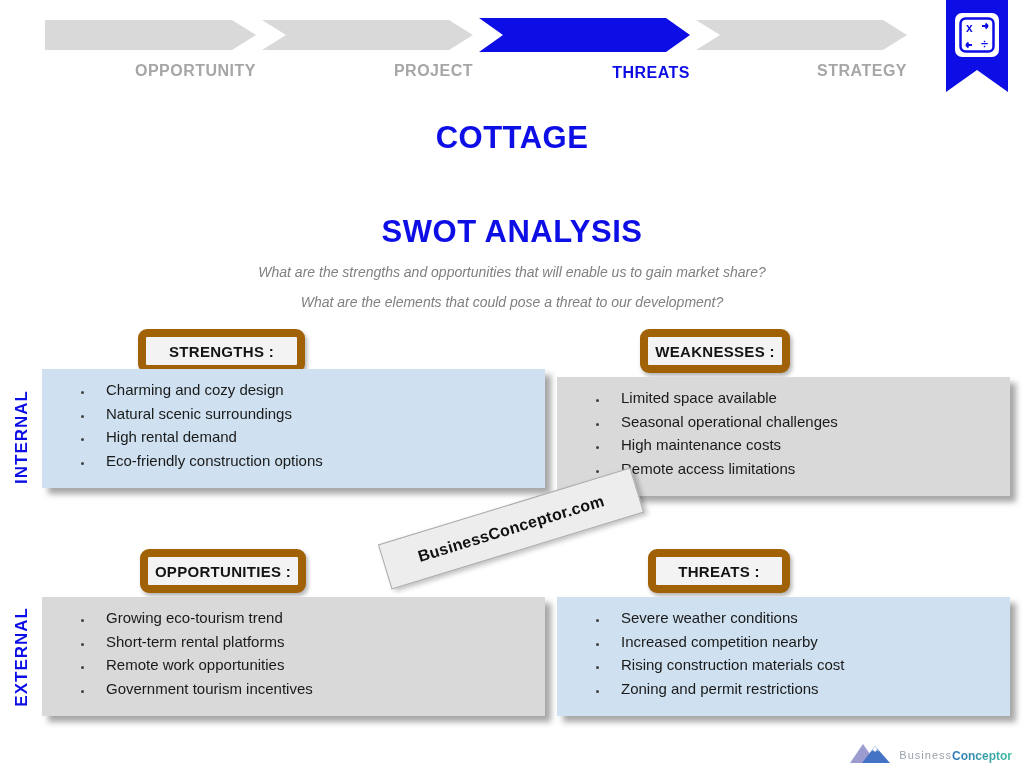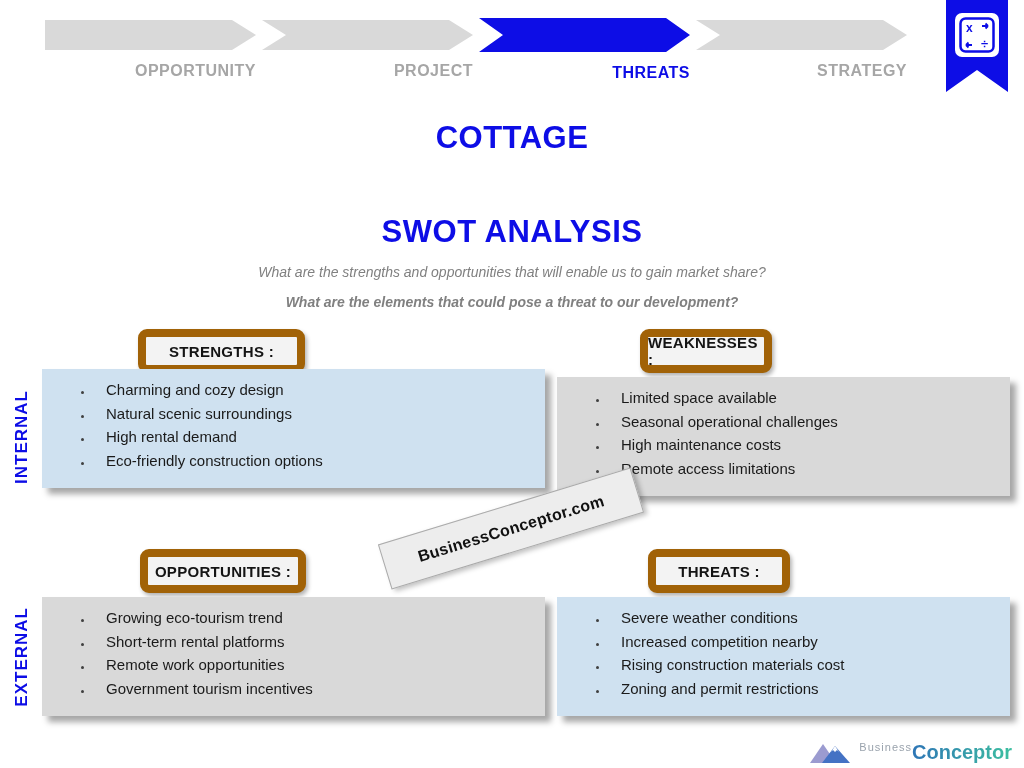--- a/index.html
+++ b/index.html
@@ -49,21 +49,21 @@
     position: absolute; left: 0; width: 100%;
     text-align: center; color: #0d0de6; font-weight: bold; letter-spacing: 0.5px;
   }
   .title-main { top: 120px; font-size: 31px; }
   .title-sub  { top: 214px; font-size: 31px; }
   .question {
     position: absolute; left: 0; width: 100%;
     text-align: center; font-style: italic; font-size: 14px; color: #808080;
   }
   .q1 { top: 264px; }
-  .q2 { top: 294px; font-weight: bold; }
+  .q2 { top: 294px; }
 
   
   .side-label {
     position: absolute; left: 6px; width: 32px;
     display: flex; align-items: center; justify-content: center;
   }
   .side-label span {
     writing-mode: vertical-rl; transform: rotate(180deg);
     color: #0d0de6; font-weight: bold; font-size: 17px; letter-spacing: 1px;
   }
@@ -72,21 +72,21 @@
 
   
   .q-header {
     position: absolute; height: 44px;
     background: #f3f3f3; border: 8px solid #a16207; border-radius: 9px;
     box-shadow: 2px 3px 4px rgba(0,0,0,0.3);
     display: flex; align-items: center; justify-content: center;
     font-size: 15px; font-weight: bold; color: #141414; letter-spacing: 0.3px;
   }
   .h-strengths     { left: 138px; top: 329px; width: 167px; }
-  .h-weaknesses    { left: 640px; top: 329px; width: 132px; }
+  .h-weaknesses    { left: 640px; top: 329px; width: 150px; }
   .h-opportunities { left: 140px; top: 549px; width: 166px; }
   .h-threats       { left: 648px; top: 549px; width: 142px; }
 
   
   .q-box {
     position: absolute; height: 119px;
     box-shadow: 6px 6px 6px rgba(0,0,0,0.35);
   }
   .fill-blue { background: #cfe1f0; }
   .fill-gray { background: #d9d9d9; }
@@ -111,21 +111,21 @@
   }
 
   
   .logo {
     position: absolute; right: 12px; bottom: 3px;
     display: flex; align-items: flex-end; gap: 5px;
   }
   .logo-text { display: flex; flex-direction: row; line-height: 1.05; padding-bottom: 2px; }
   .logo-top { font-size: 11px; color: #9aa3ad; letter-spacing: 1px; }
   .logo-bottom {
-    font-size: 20px; font-weight: bold;
+    font-size: 12px; font-weight: bold;
     background: linear-gradient(90deg, #2e75b6, #3dbfa0);
     -webkit-background-clip: text; background-clip: text; color: transparent;
   }
 </style>
 </head>
 <body>
 
 <div class="stepper">
   <div class="step first">
     <div class="chev"></div>

